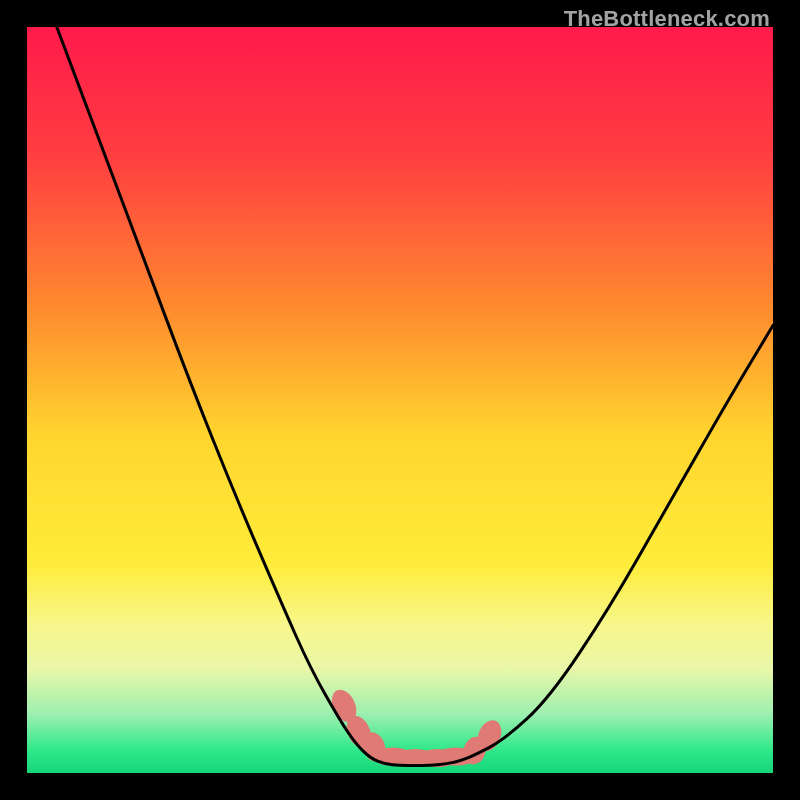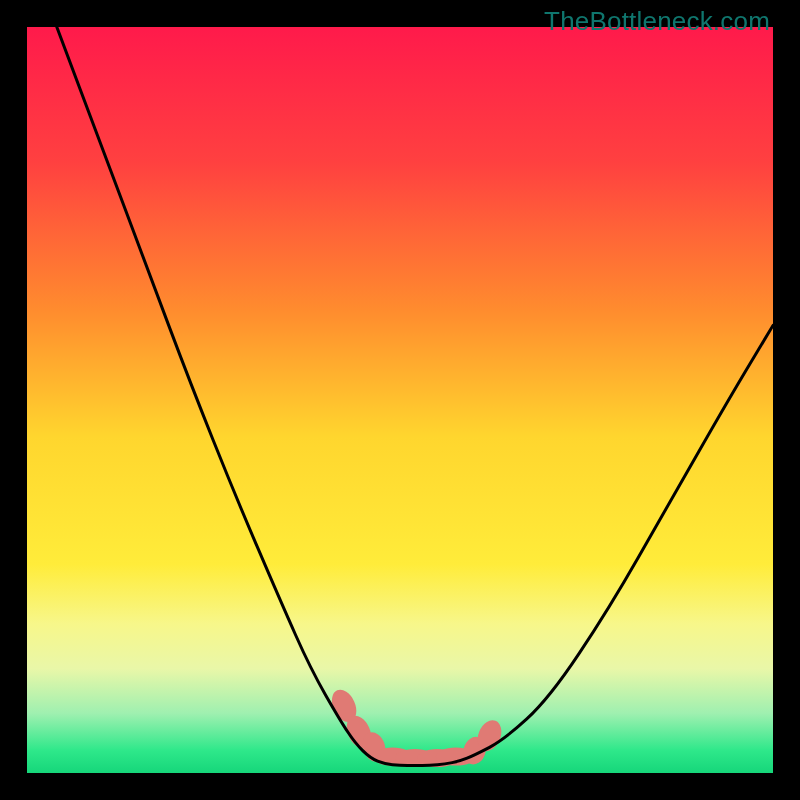--- a/index.html
+++ b/index.html
@@ -28,23 +28,23 @@
   }
   .gradient {
     position: absolute;
     inset: 0;
   }
   .watermark {
     position: absolute;
     top: 6px;
     right: 30px;
     font-family: Arial, Helvetica, sans-serif;
-    font-size: 26px;
-    font-weight: 400;
-    color: #0f766e;
+    font-size: 22px;
+    font-weight: 700;
+    color: #a3a3a3;
     letter-spacing: 0.2px;
   }
   svg.curve {
     position: absolute;
     inset: 0;
   }
 </style>
 </head>
 <body>
 

